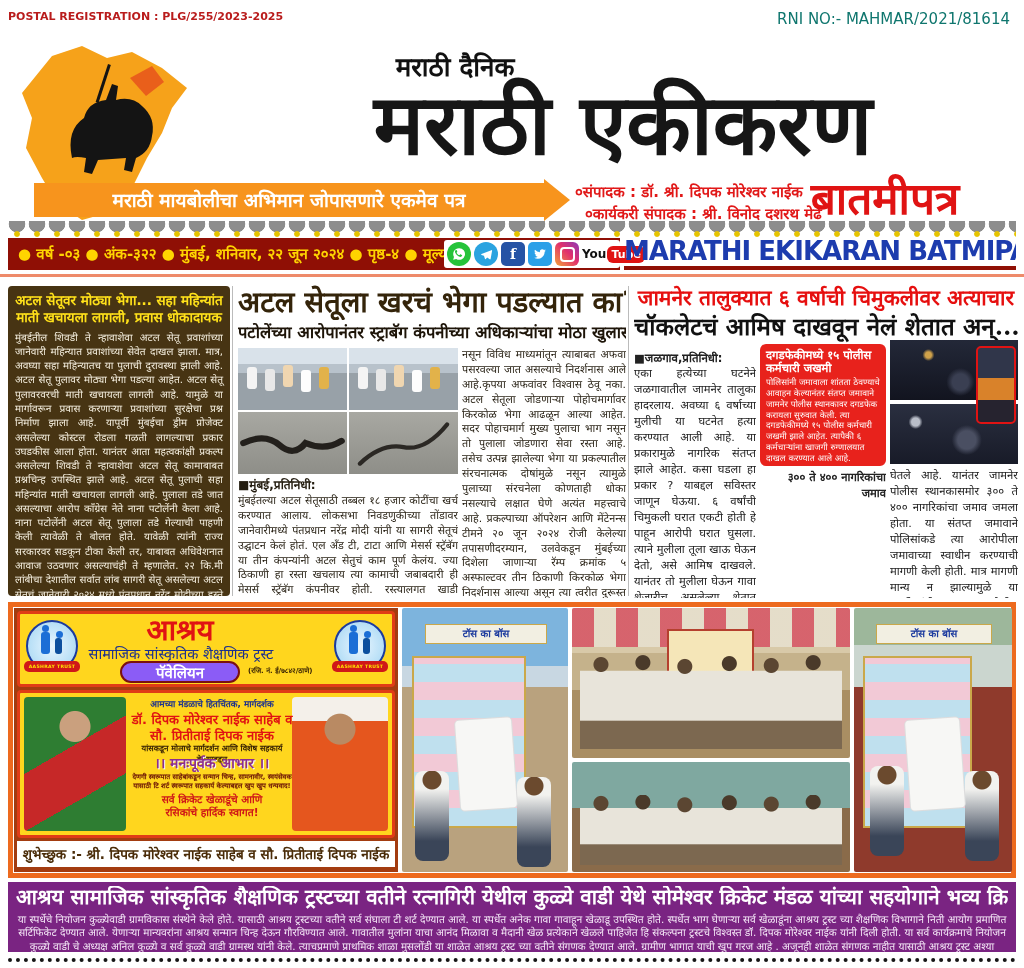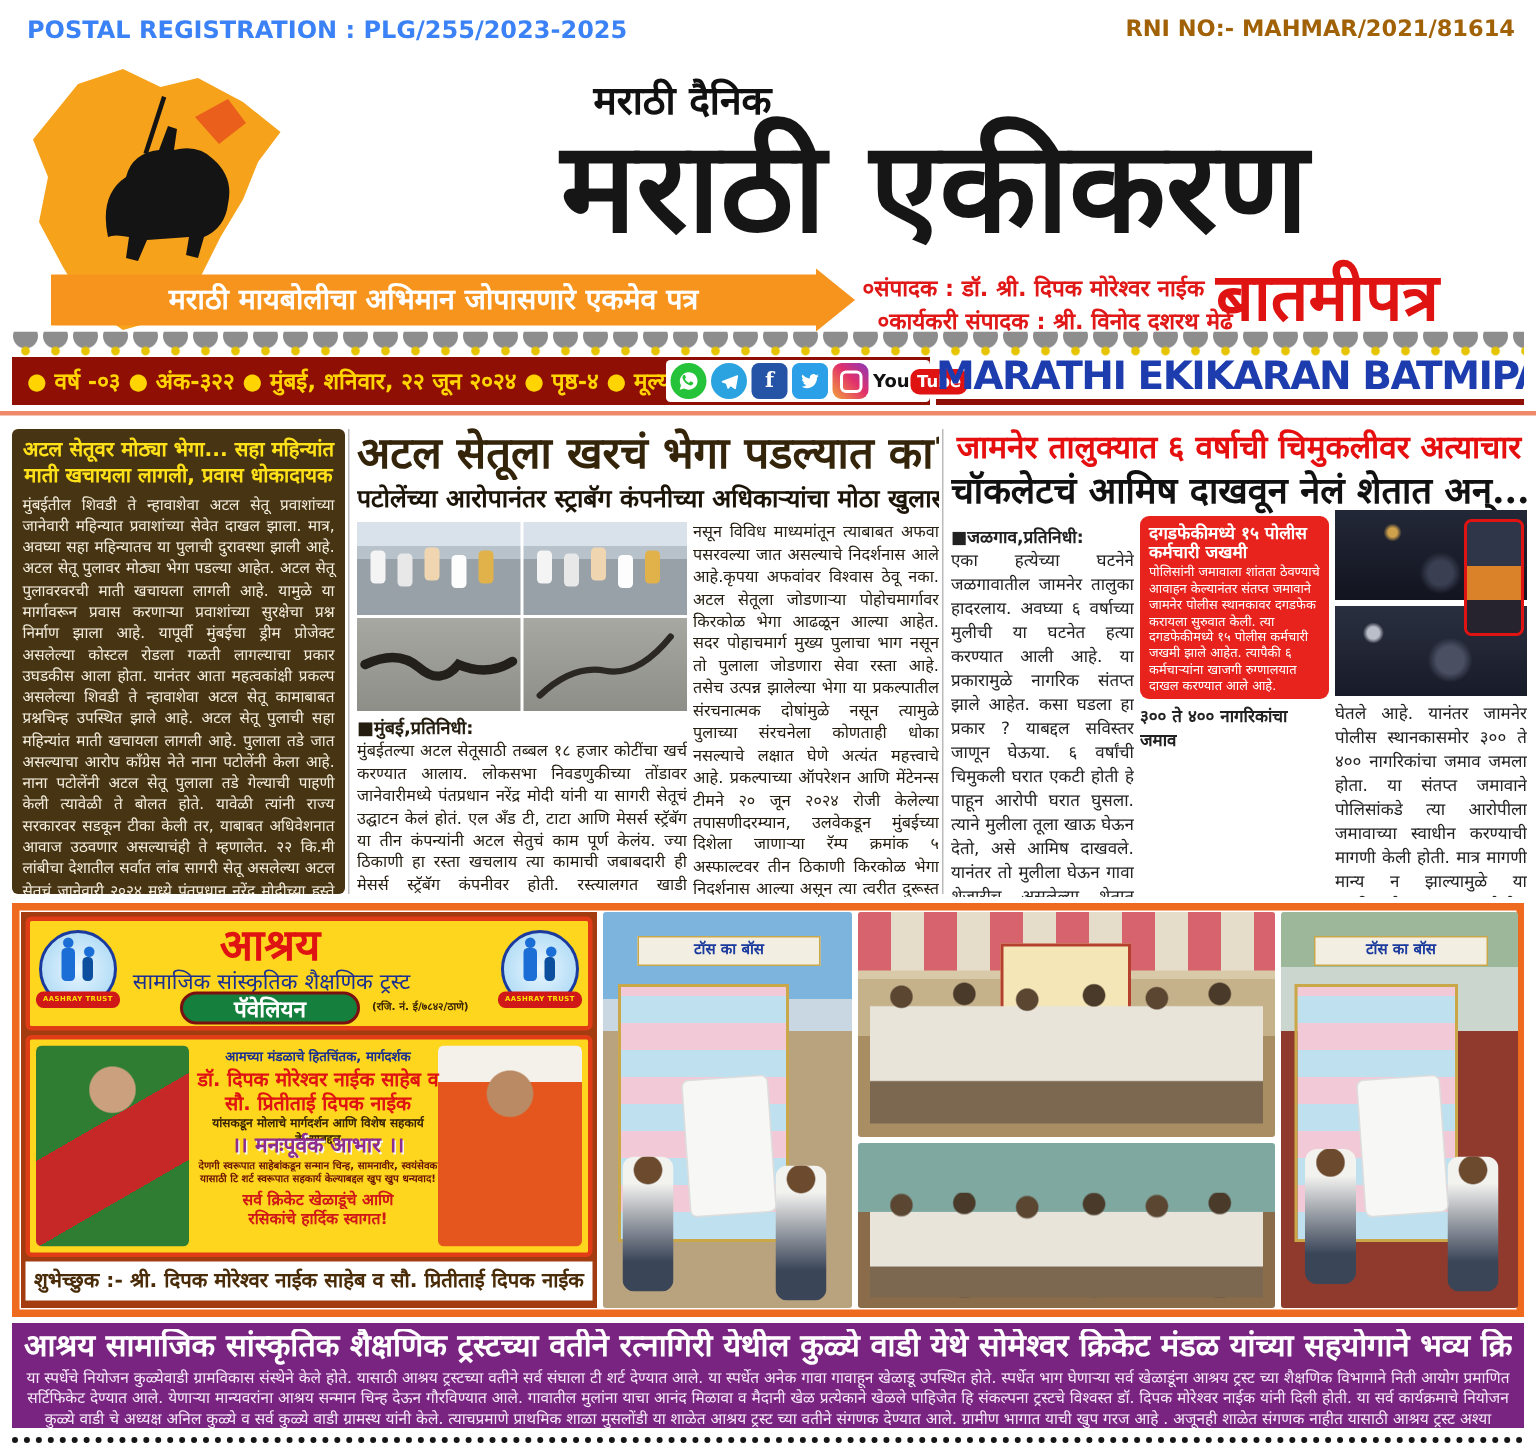--- a/index.html
+++ b/index.html
@@ -2,22 +2,22 @@
 <html><head>
 <meta charset="utf-8">
 <style>
   html,body{margin:0;padding:0;}
   body{width:1024px;height:968px;position:relative;background:#ffffff;
        font-family:"DejaVu Sans","Liberation Sans",sans-serif;overflow:hidden;}
   .abs{position:absolute;}
   .clip{overflow:hidden;}
 
   
-  .postal{left:18px;top:10px;font-size:16px;font-weight:bold;color:#3b82f6;}
-  .rni{right:14px;top:10px;font-size:15px;font-weight:bold;color:#a16207;}
+  .postal{left:8px;top:10px;font-size:11px;font-weight:bold;color:#b91c1c;}
+  .rni{right:14px;top:10px;font-size:15px;font-weight:normal;color:#0f766e;}
 
   
   .map{left:12px;top:38px;width:230px;height:190px;}
   .daily{left:255px;top:48px;width:400px;text-align:center;font-size:26px;font-weight:bold;color:#111;
          font-family:"DejaVu Serif","Liberation Serif",serif;}
   .title{left:232px;top:66px;width:782px;height:120px;text-align:center;font-size:84px;line-height:118px;
          font-weight:bold;color:#161616;font-family:"DejaVu Serif","Liberation Serif",serif;white-space:nowrap;}
   .ribbon{left:34px;top:183px;width:510px;height:34px;background:#f7941d;color:#fff;font-weight:bold;
           font-size:19px;line-height:34px;text-align:center;}
   .ribbon-arrow{left:544px;top:179px;width:0;height:0;border-top:21px solid transparent;
@@ -86,21 +86,21 @@
            color:#e60f0f;text-align:center;white-space:nowrap;}
   .art-r-sh{left:634px;top:311px;width:384px;height:32px;font-size:24px;line-height:32px;font-weight:bold;
             color:#111;text-align:center;white-space:nowrap;font-family:"DejaVu Serif",serif;}
   .art-r-by{left:634px;top:350px;width:122px;font-size:11.5px;font-weight:bold;color:#222;}
   .art-r-c1{left:634px;top:366px;width:122px;height:232px;font-size:11.3px;line-height:1.42;color:#222;text-align:justify;}
   .crimebox{left:760px;top:344px;width:126px;height:122px;background:#e8221c;border-radius:6px;
             padding:5px 6px;box-sizing:border-box;}
   .crimebox h3{margin:0 0 2px 0;font-size:11.5px;line-height:1.15;color:#fff;}
   .crimebox p{margin:0;font-size:8.6px;line-height:1.25;color:#fff;}
   .art-r-c2{left:760px;top:470px;width:126px;height:128px;font-size:11.3px;line-height:1.42;color:#222;text-align:justify;}
-  .art-r-c2 .subh{font-weight:bold;text-align:left;}
+  .art-r-c2 .subh{font-weight:bold;text-align:right;}
   .night{left:890px;top:340px;width:128px;height:124px;}
   .night .np{position:absolute;left:0;width:128px;height:60px;background:
        radial-gradient(circle at 80% 30%,#c57a22 6px,transparent 10px),
        radial-gradient(circle at 30% 25%,#cfa14a 3px,transparent 6px),
        radial-gradient(circle at 55% 70%,#3a3f52 8px,transparent 14px),
        linear-gradient(#232838,#12141f);}
   .night .np2{top:64px;background:
        radial-gradient(circle at 20% 30%,#b9bec9 4px,transparent 7px),
        radial-gradient(circle at 60% 60%,#4a4f62 9px,transparent 15px),
        linear-gradient(#2a2f40,#181b28);}
@@ -116,21 +116,21 @@
   .logo{position:absolute;top:6px;width:52px;height:52px;}
   .logo .circ{width:48px;height:48px;border-radius:50%;background:radial-gradient(#eaf6ff,#9fd4f2);
           border:2px solid #1b3a9e;position:relative;}
   .logo .fig{position:absolute;left:13px;top:10px;width:9px;height:22px;background:#1b6ed6;border-radius:3px;}
   .logo .fig:after{content:"";position:absolute;left:1px;top:-7px;width:7px;height:7px;border-radius:50%;background:#1b6ed6;}
   .logo .fig2{left:27px;top:16px;width:7px;height:16px;background:#0c4f9e;}
   .logo .band{position:absolute;left:-4px;bottom:-2px;width:56px;height:11px;background:#d01818;border-radius:5px;
           color:#ffe100;font-size:4.6px;font-weight:bold;text-align:center;line-height:11px;letter-spacing:.3px;}
   .ad-title{position:absolute;left:60px;top:2px;width:200px;text-align:center;font-size:29px;font-weight:bold;color:#e01313;line-height:28px;}
   .ad-sub{position:absolute;left:46px;top:29px;width:230px;text-align:center;font-size:14.5px;font-weight:normal;color:#1a2f8f;}
-  .ad-pav{position:absolute;left:100px;top:47px;width:120px;height:22px;background:#15803d;border:2px solid #7a1010;
+  .ad-pav{position:absolute;left:100px;top:47px;width:120px;height:22px;background:#8b5cf6;border:2px solid #7a1010;
           border-radius:12px;color:#fff;font-weight:bold;font-size:15px;text-align:center;line-height:21px;box-sizing:border-box;}
   .ad-reg{position:absolute;left:228px;top:52px;width:92px;font-size:7px;font-weight:bold;color:#3a2404;}
   .ad-main{position:relative;width:100%;height:148px;margin-top:3px;background:#ffd61e;border:3px solid #e03c16;
            box-sizing:border-box;border-radius:4px;}
   .woman{position:absolute;left:4px;top:4px;width:102px;height:134px;border-radius:4px;background:
       radial-gradient(circle at 50% 22%,#caa07e 15px,transparent 16px),
       linear-gradient(150deg,#2e7d32 0 40%,#c62828 40% 70%,#2e7d32 70% 100%);}
   .man{position:absolute;right:4px;top:4px;width:96px;height:134px;border-radius:4px;background:
       radial-gradient(circle at 50% 24%,#b98a63 15px,transparent 16px),
       linear-gradient(#f4f0ea 0 18%,#e5561e 18% 100%);}

